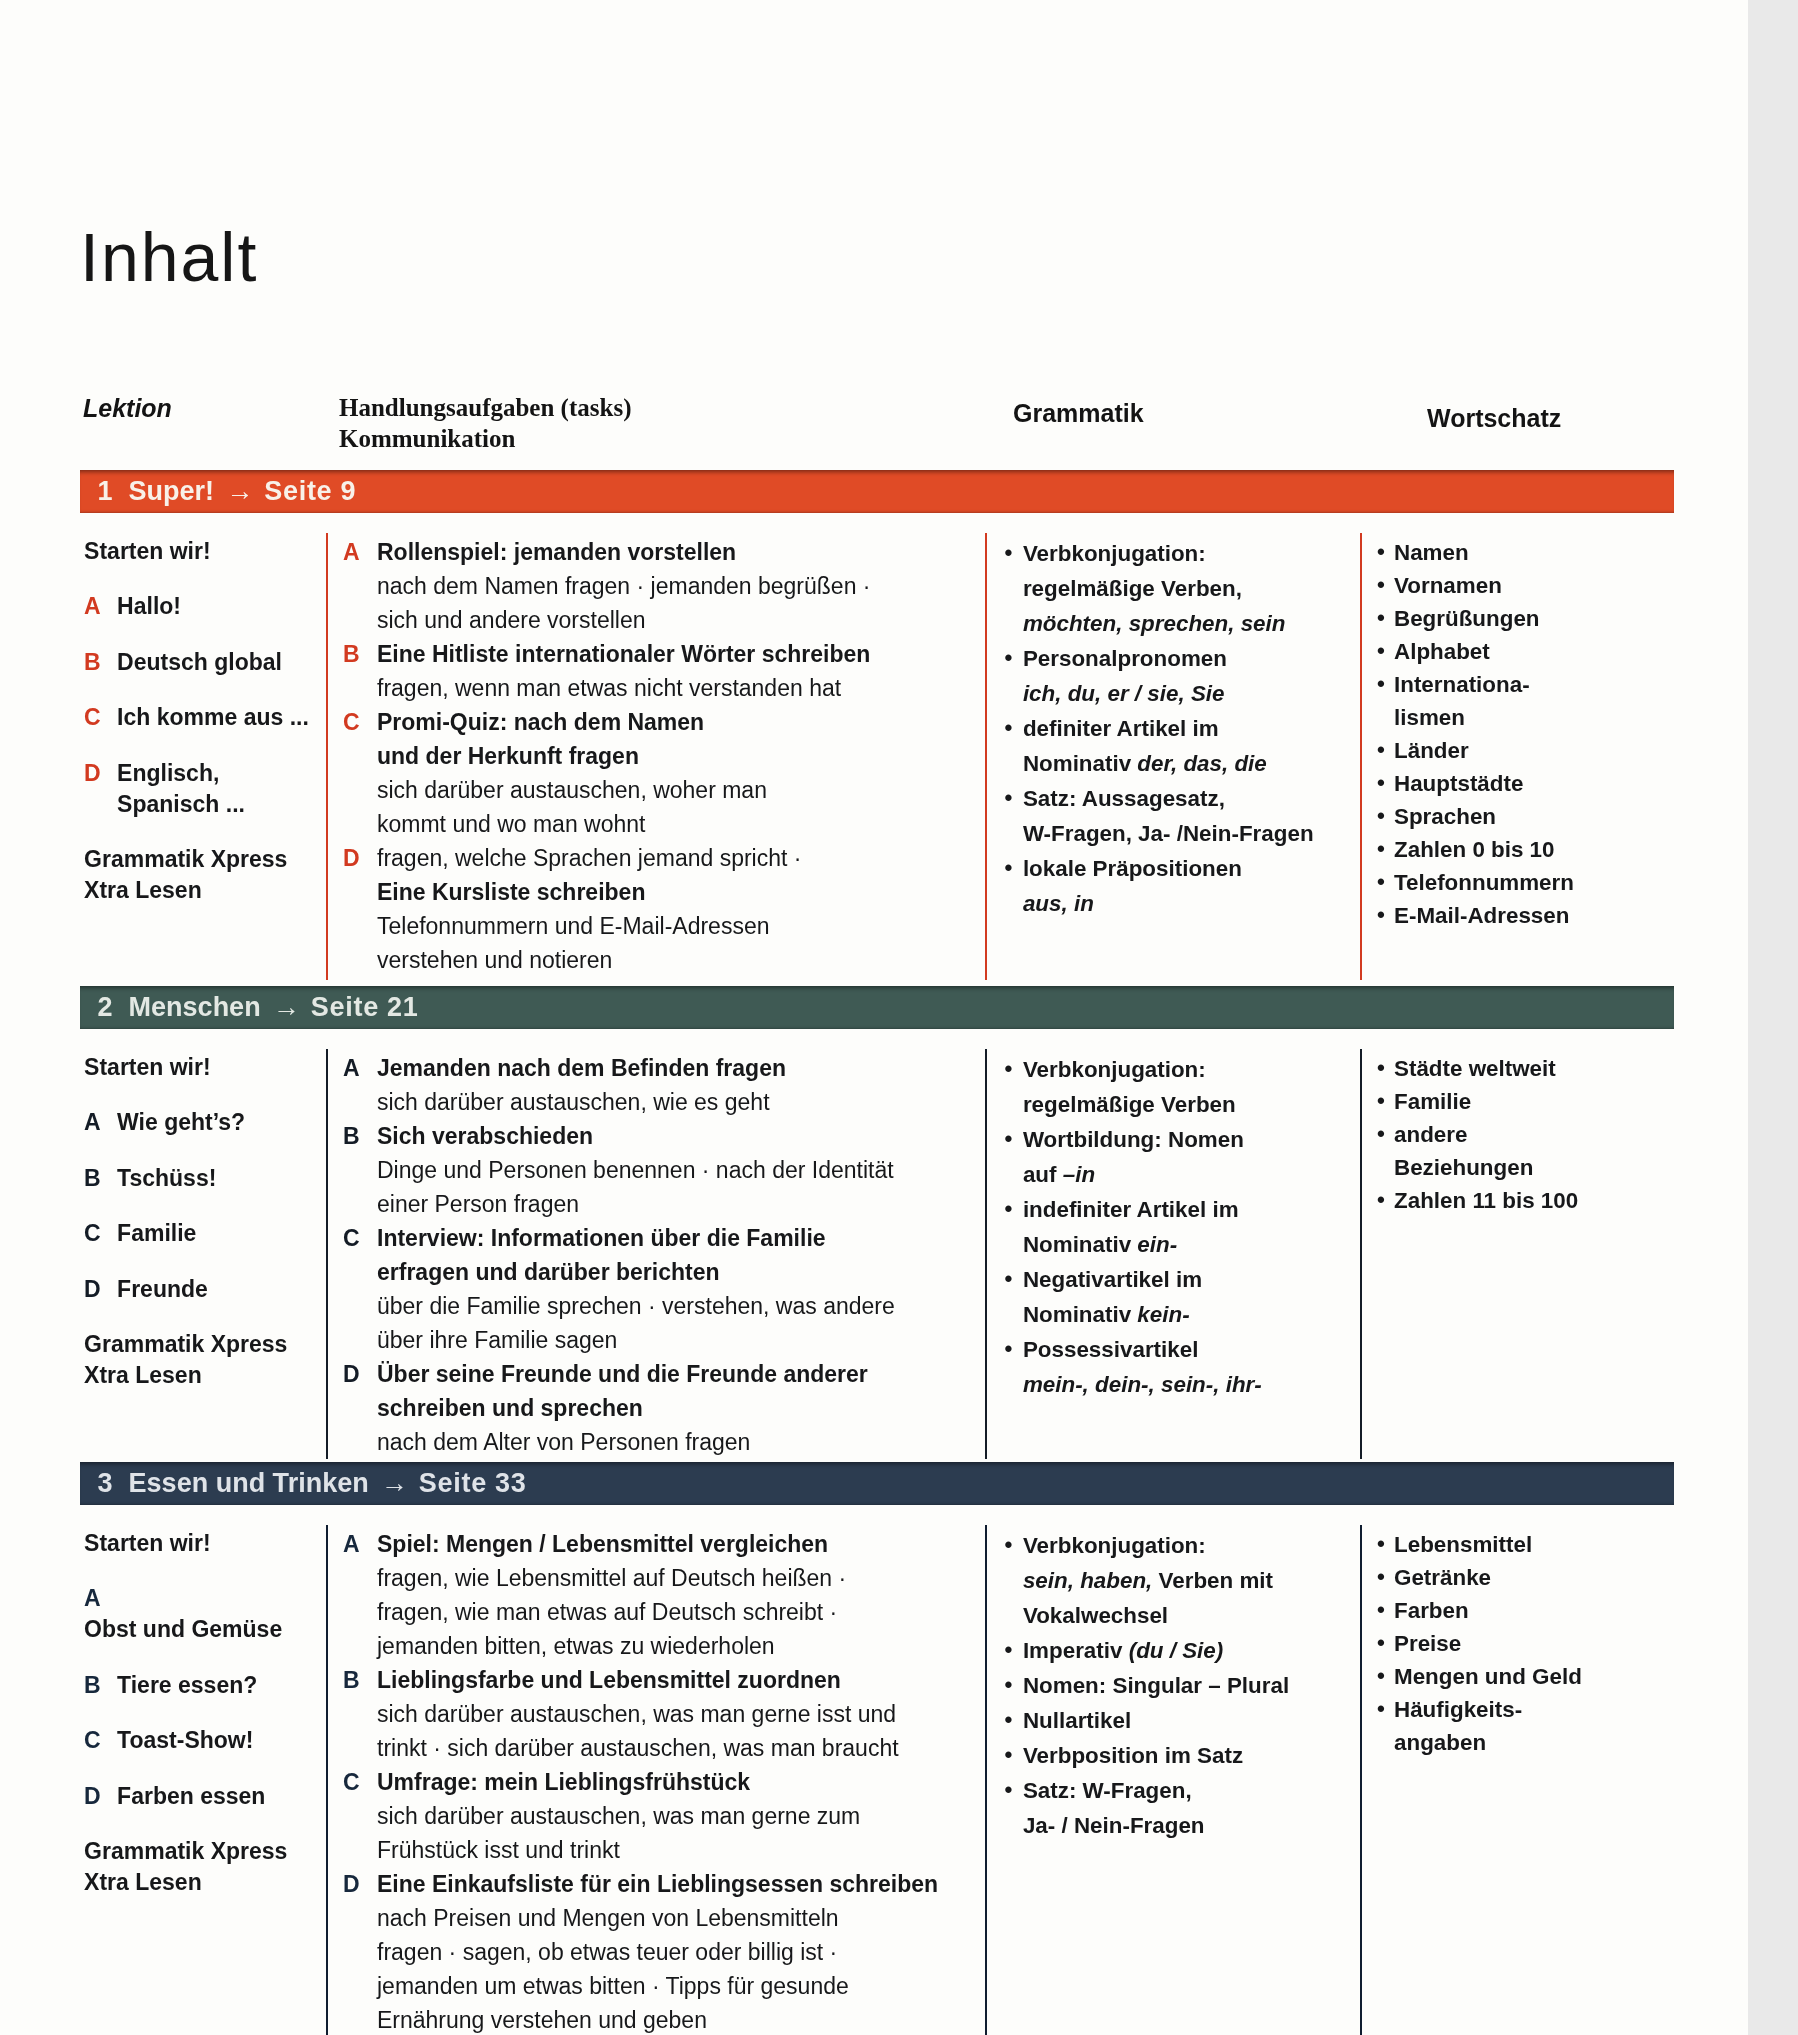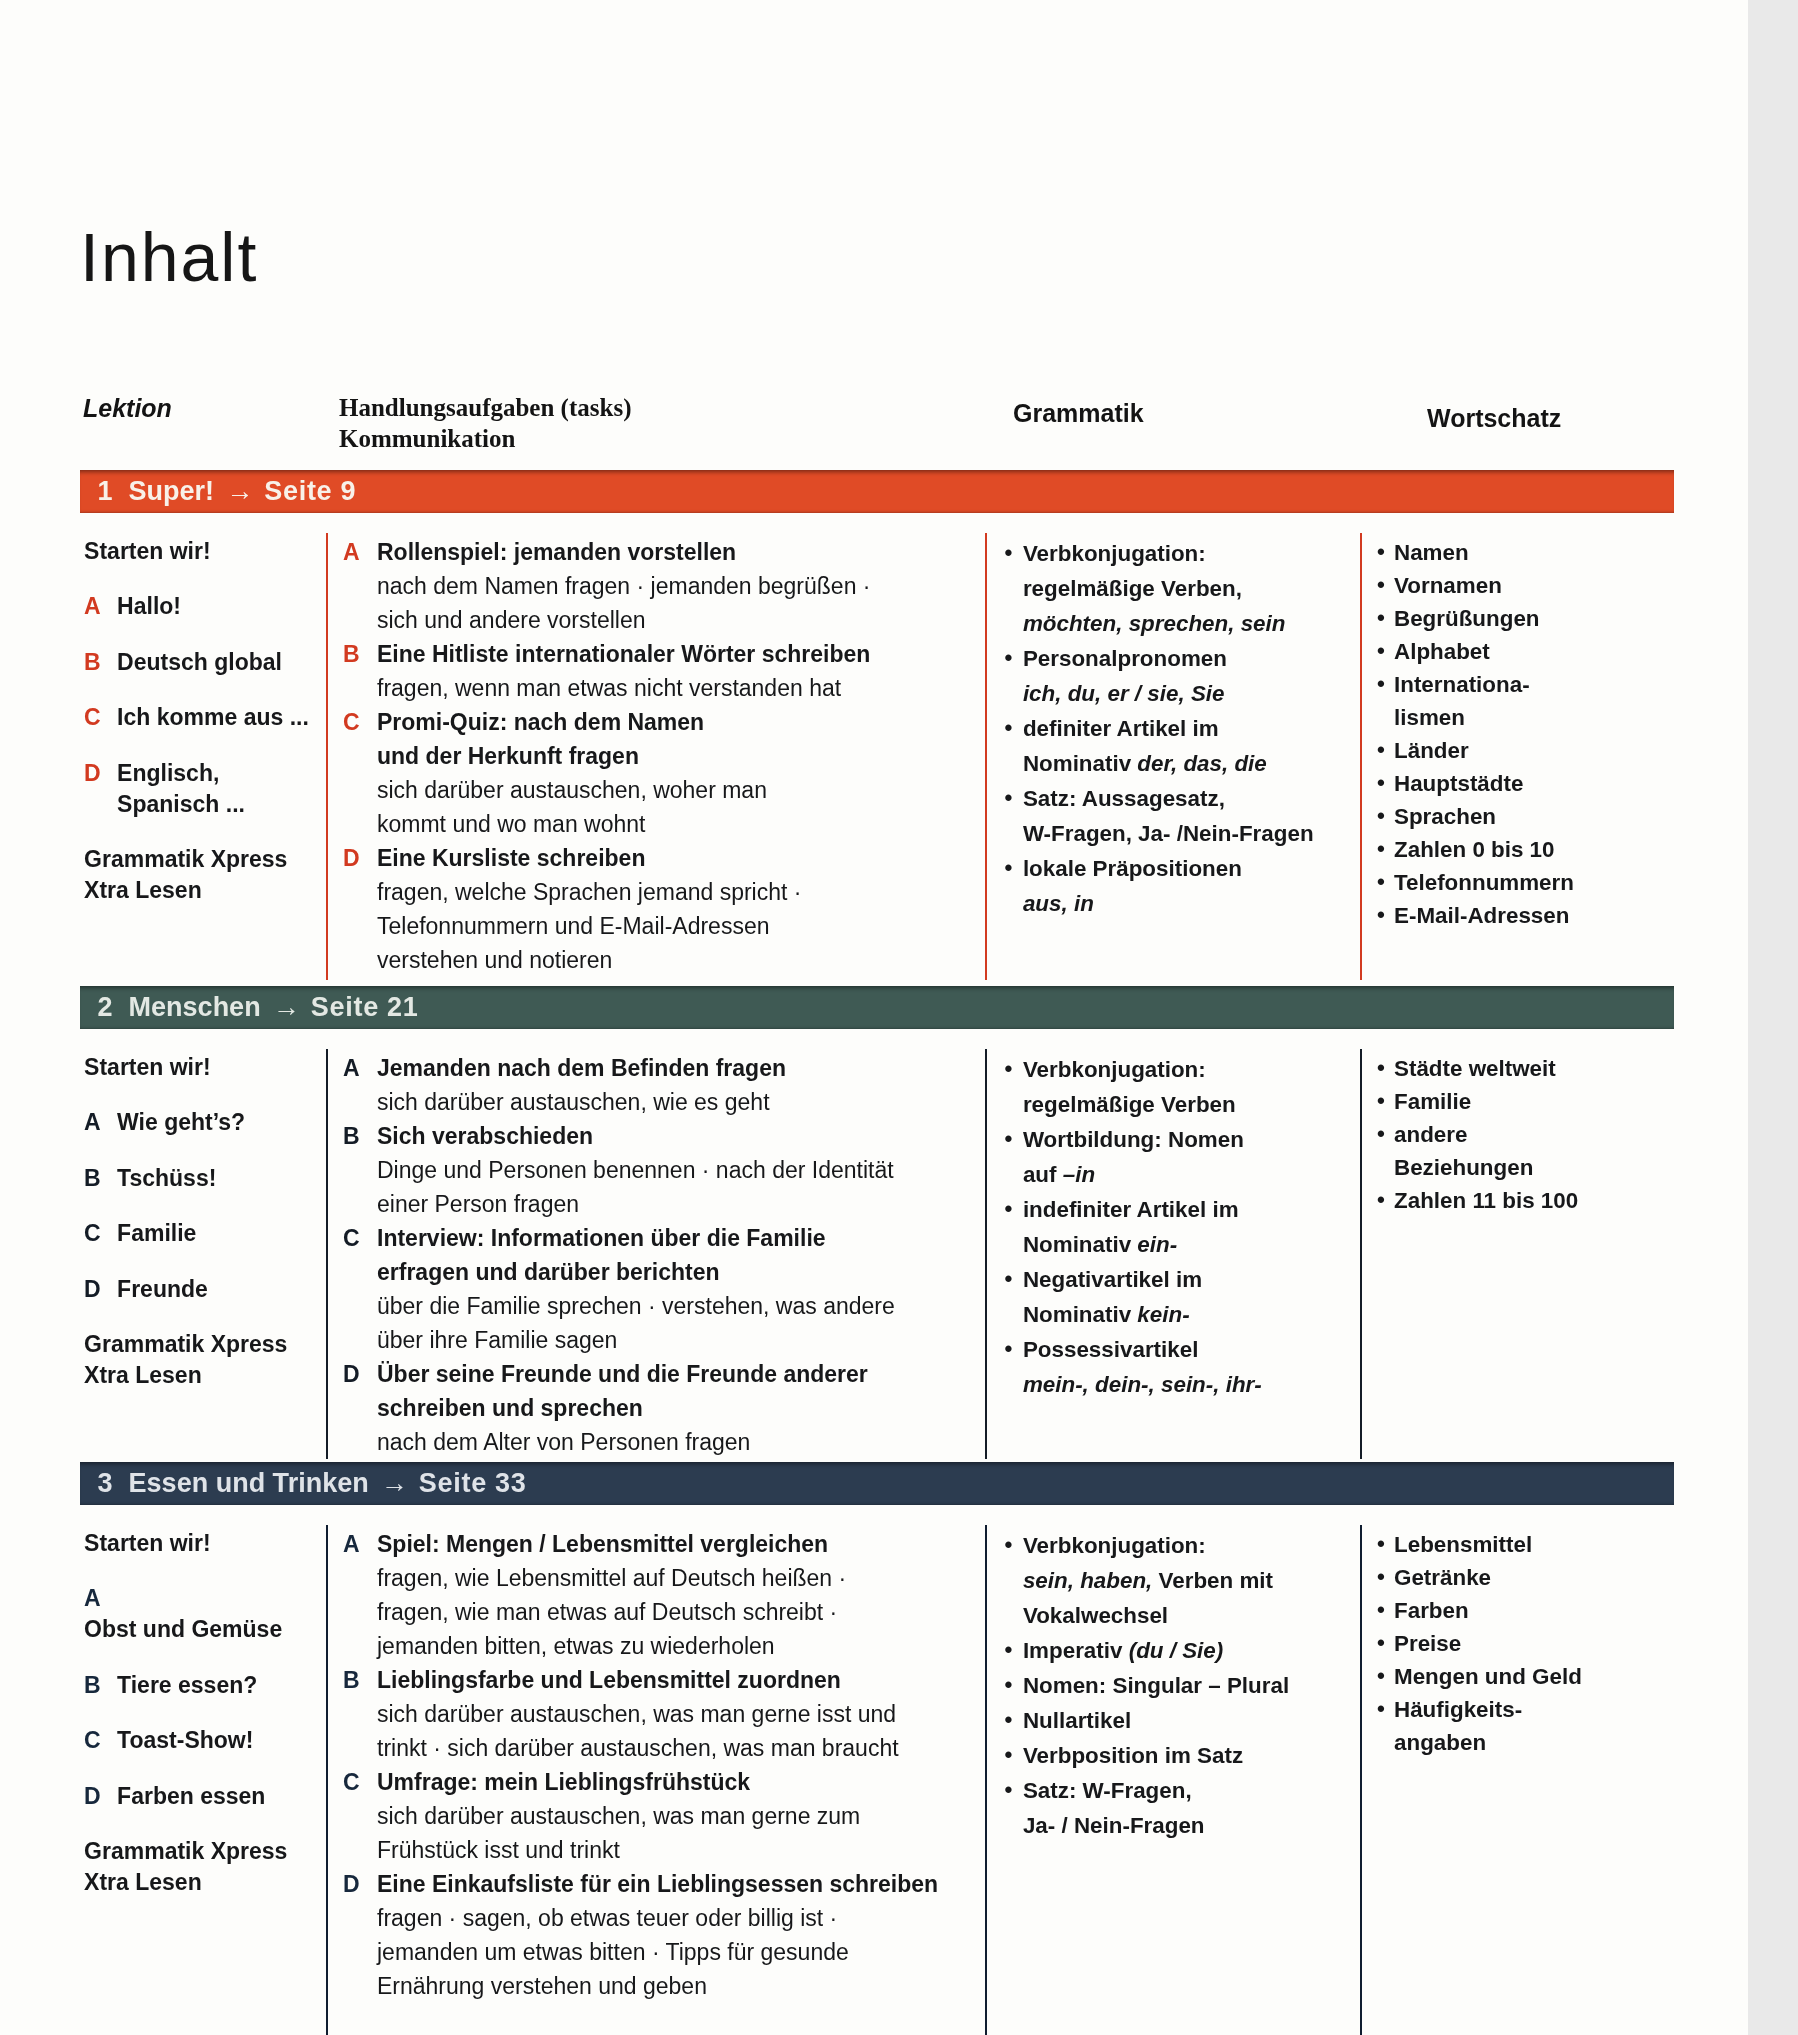--- a/index.html
+++ b/index.html
@@ -112,22 +112,22 @@
             </div>
             <div class="task">
               <span class="task-letter">C</span>
               <div class="t-line b">Promi-Quiz: nach dem Namen</div>
               <div class="t-line b">und der Herkunft fragen</div>
               <div class="t-line">sich darüber austauschen, woher man</div>
               <div class="t-line">kommt und wo man wohnt</div>
             </div>
             <div class="task">
               <span class="task-letter">D</span>
+              <div class="t-line">fragen, welche Sprachen jemand spricht ·</div>
               <div class="t-line b">Eine Kursliste schreiben</div>
-              <div class="t-line">fragen, welche Sprachen jemand spricht ·</div>
               <div class="t-line">Telefonnummern und E-Mail-Adressen</div>
               <div class="t-line">verstehen und notieren</div>
             </div>
           </div>
       <div class="col col-gram">
             <div class="g-item">
               <span class="bullet">•</span>
               <div class="g-line"><span>Verbkonjugation:</span></div>
               <div class="g-line"><span>regelmäßige Verben,</span></div>
               <div class="g-line"><span class="i">möchten, sprechen, sein</span></div>
@@ -324,20 +324,21 @@
             </div>
             <div class="task">
               <span class="task-letter">C</span>
               <div class="t-line b">Umfrage: mein Lieblingsfrühstück</div>
               <div class="t-line">sich darüber austauschen, was man gerne zum</div>
               <div class="t-line">Frühstück isst und trinkt</div>
             </div>
             <div class="task">
               <span class="task-letter">D</span>
               <div class="t-line b">Eine Einkaufsliste für ein Lieblingsessen schreiben</div>
+              <div class="t-line">nach Preisen und Mengen von Lebensmitteln</div>
               <div class="t-line">fragen · sagen, ob etwas teuer oder billig ist ·</div>
               <div class="t-line">jemanden um etwas bitten · Tipps für gesunde</div>
               <div class="t-line">Ernährung verstehen und geben</div>
             </div>
           </div>
       <div class="col col-gram">
             <div class="g-item">
               <span class="bullet">•</span>
               <div class="g-line"><span>Verbkonjugation:</span></div>
               <div class="g-line"><span class="i">sein, haben, </span><span>Verben mit</span></div>

